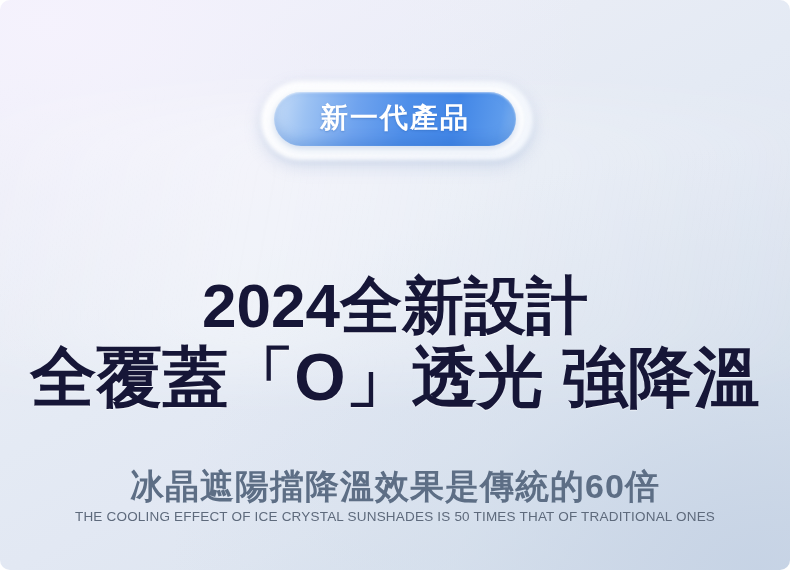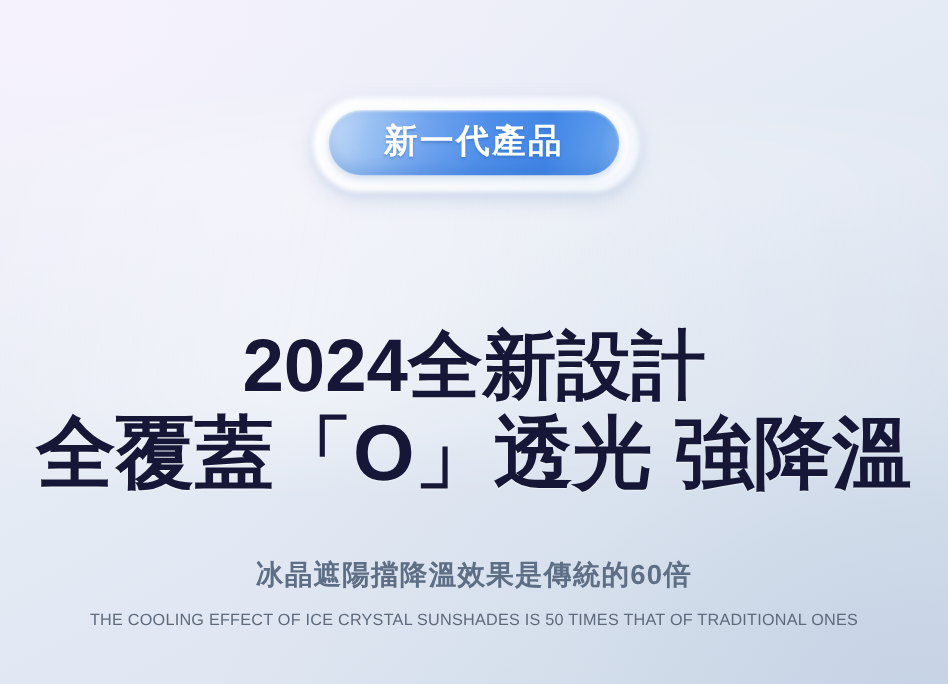--- a/index.html
+++ b/index.html
@@ -25,20 +25,21 @@
       linear-gradient(152deg,
         #f3f1fa 0%,
         #eef0f8 16%,
         #e8ecf5 32%,
         #e4eaf4 46%,
         #e2e8f3 58%,
         #dfe6f1 70%,
         #d8e1ed 82%,
         #d2dbe8 92%,
         #ccd6e4 100%);
+    border-radius: 10px;
   }
 
   
   .sheen {
     position: absolute;
     left: -10%;
     top: 18%;
     width: 120%;
     height: 48%;
     background: linear-gradient(100deg, rgba(255,255,255,0.0) 0%, rgba(255,255,255,0.38) 35%, rgba(255,255,255,0.22) 60%, rgba(255,255,255,0.0) 100%);
@@ -143,21 +144,21 @@
   }
 
   
   .sub-cn {
     position: absolute;
     left: 0;
     right: 0;
     top: 464px;
     text-align: center;
     color: #5d6e85;
-    font-size: 23px;
+    font-size: 34px;
     font-weight: 600;
     letter-spacing: 1px;
     white-space: nowrap;
   }
   .sub-en {
     position: absolute;
     left: 0;
     right: 0;
     top: 509px;
     text-align: center;

